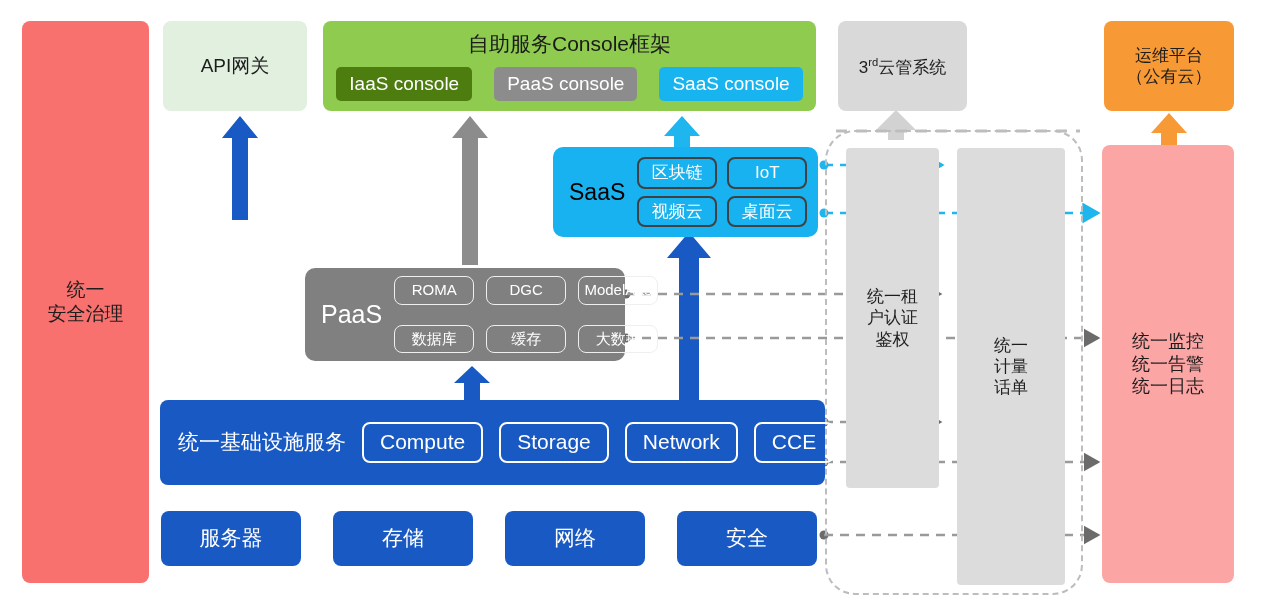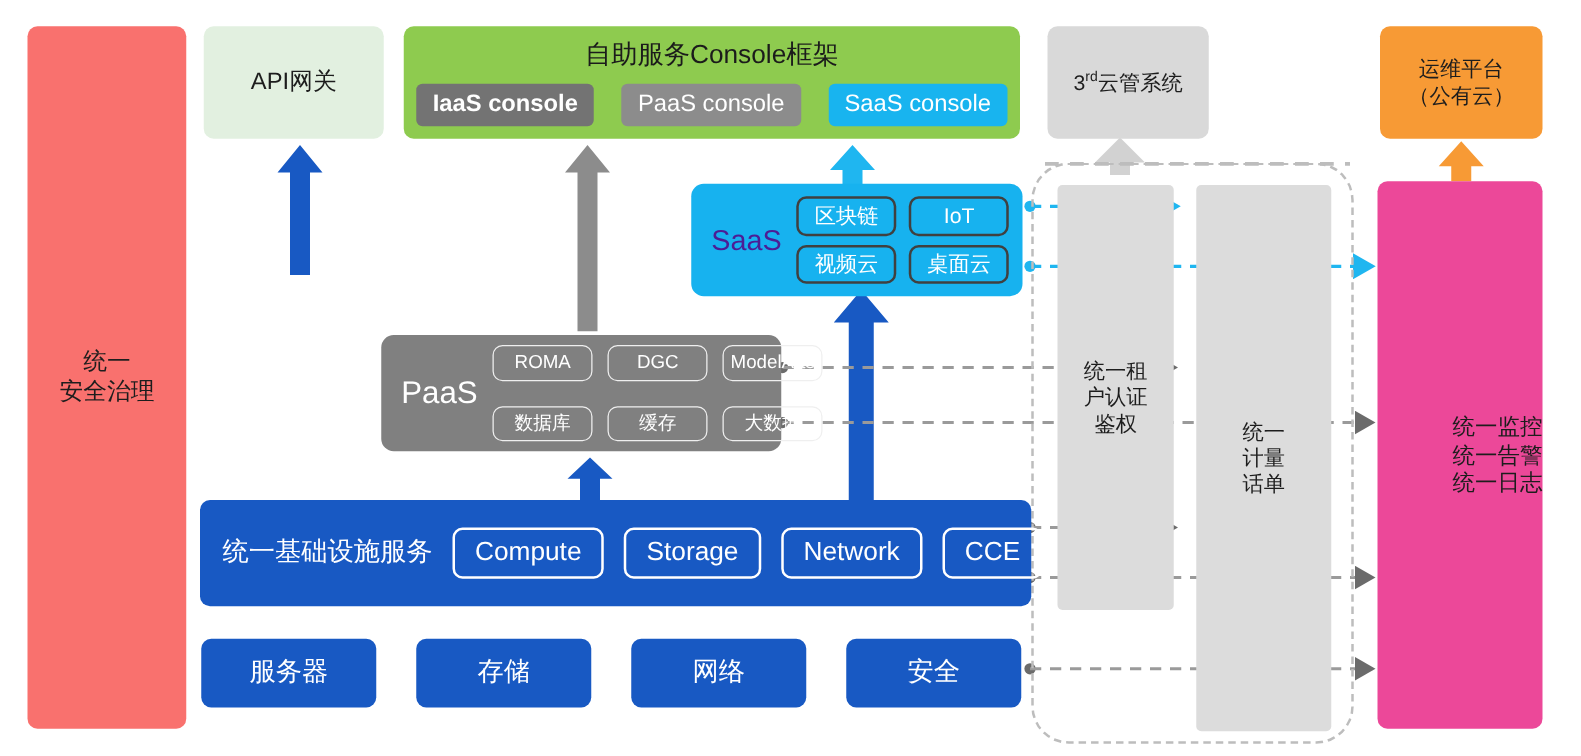--- a/index.html
+++ b/index.html
@@ -15,32 +15,32 @@
 
   
   .apigw{background:#e2f0e0;color:#1d1d1d;font-size:19px;border-radius:8px;}
 
   
   .console-frame{background:#8ecb4f;border-radius:8px;flex-direction:column;
        align-items:center;justify-content:flex-start;padding-top:10px;}
   .console-title{color:#1b1b1b;font-size:21px;margin-bottom:10px;}
   .console-row{display:flex;gap:22px;align-items:center;justify-content:center;}
   .console-pill{border-radius:5px;padding:5px 13px;font-size:19px;color:#fff;white-space:nowrap;}
-  .pill-iaas{background:#737373;font-weight:bold;}
+  .pill-iaas{background:#4d7c0f;}
   .pill-paas{background:#8c8c8c;}
   .pill-saas{background:#18b4ef;}
 
   
   .gray-top{background:#d9d9d9;color:#1d1d1d;font-size:17px;border-radius:8px;}
   .orange-top{background:#f79a35;color:#1d1d1d;font-size:17px;border-radius:8px;}
 
   
   .saas-block{background:#17b2ef;border-radius:10px;display:flex;align-items:center;
        justify-content:flex-start;padding-left:16px;}
-  .saas-label{color:#4c1d95;font-size:23px;margin-right:12px;}
+  .saas-label{color:#000000;font-size:23px;margin-right:12px;}
   .saas-grid{display:grid;grid-template-columns:repeat(2,auto);gap:7px 10px;}
   .saas-chip{border:2px solid #404040;border-radius:8px;color:#ffffff;font-size:17px;
        padding:3px 0;width:76px;text-align:center;}
 
   
   .paas-block{background:#808080;border-radius:10px;display:flex;align-items:center;
        justify-content:flex-start;padding-left:16px;}
   .paas-label{color:#ffffff;font-size:25px;margin-right:12px;}
   .paas-grid{display:grid;grid-template-columns:repeat(3,auto);gap:20px 12px;}
   .paas-chip{border:1.5px solid #efefef;border-radius:8px;color:#ffffff;font-size:15px;
@@ -53,21 +53,21 @@
   .infra-chip{border:2px solid #ffffff;border-radius:8px;color:#ffffff;font-size:21px;
        padding:5px 16px;white-space:nowrap;}
 
   
   .blue-box{background:#1859c3;color:#ffffff;font-size:21px;border-radius:8px;}
 
   
   .vbar{background:#dcdcdc;color:#1d1d1d;font-size:17px;border-radius:4px;}
 
   
-  .orange-panel{background:#ec4899;color:#1d1d1d;font-size:18px;border-radius:8px;align-items:flex-end;}
+  .orange-panel{background:#fca5a5;color:#1d1d1d;font-size:18px;border-radius:8px;}
 
   
   .dashed-container{position:absolute;border:2.5px dashed #bdbdbd;border-radius:30px;
        box-sizing:border-box;}
 
   svg.overlay{position:absolute;left:0;top:0;width:1265px;height:605px;pointer-events:none;}
   .sup{font-size:0.66em;vertical-align:super;}
 </style>
 </head>
 <body>

